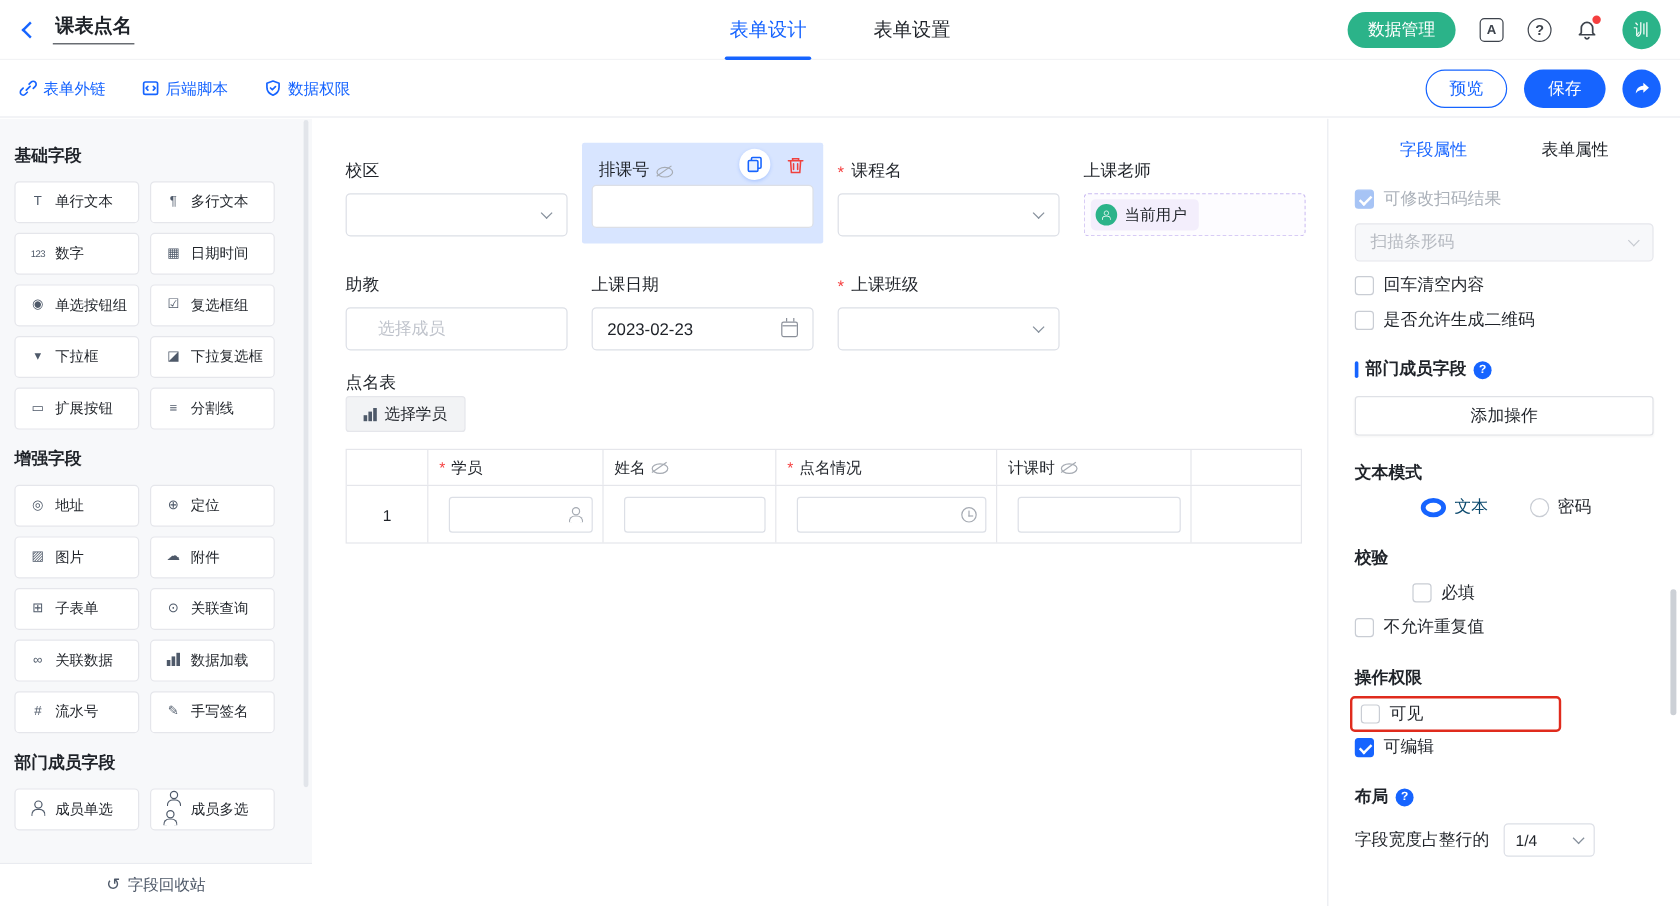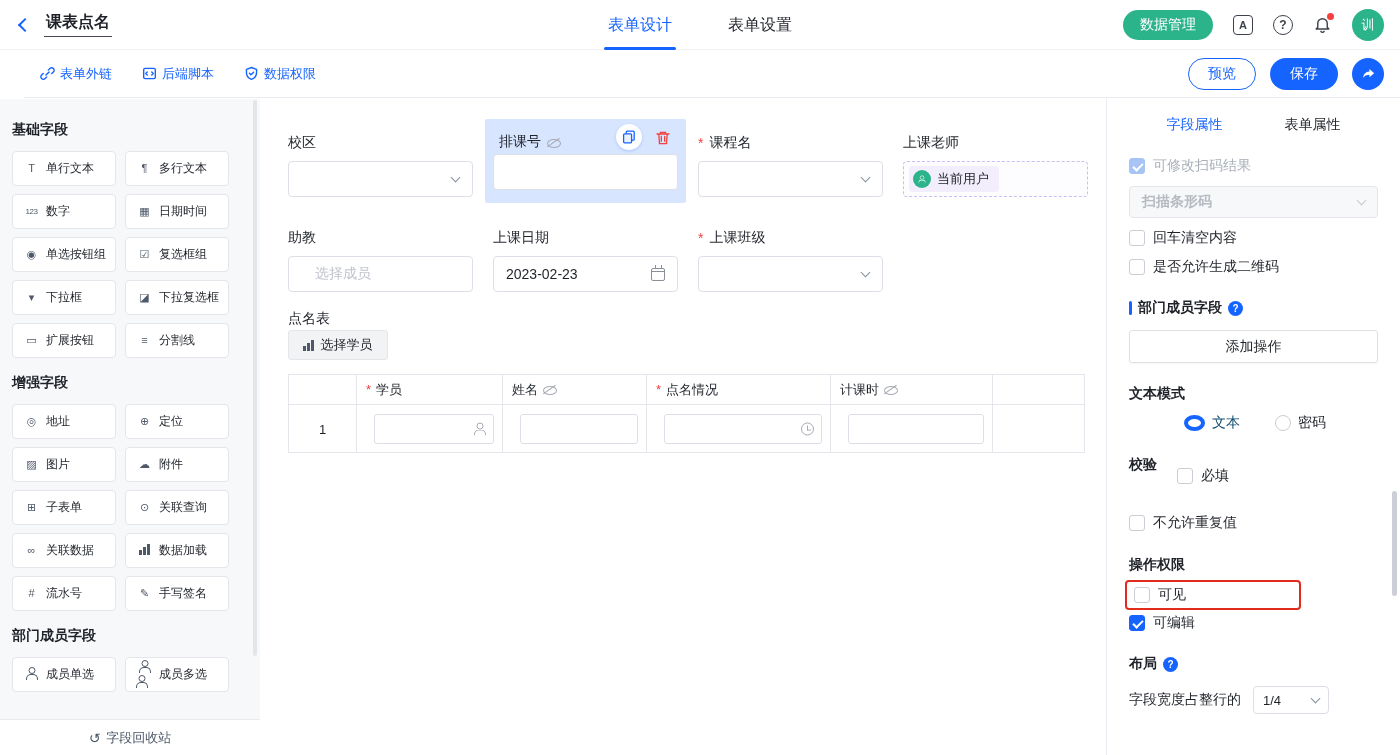--- a/index.html
+++ b/index.html
@@ -29,21 +29,21 @@
   .ico-help { width:20px; height:20px; border:1.6px solid #3d434c; border-radius:50%; color:#3d434c;
               display:inline-flex; align-items:center; justify-content:center; font-size:12px; font-weight:bold; cursor:pointer; }
   .ico-help::before { content:"?"; }
   .bell-wrap { position:relative; display:inline-flex; cursor:pointer; }
   .bell-dot { position:absolute; top:-2px; right:-2px; width:7px; height:7px; border-radius:50%; background:#f53f3f; }
   .avatar { width:32px; height:32px; border-radius:50%; background:#2bb389; color:#fff; font-size:13px;
             display:inline-flex; align-items:center; justify-content:center; cursor:pointer; }
 
   
   .toolbar { position:absolute; top:50px; left:0; right:0; height:48px; background:#fff;
-             border-bottom:1px solid #e9ebf0; display:flex; align-items:center; padding:0 16px; z-index:4;margin-left:24px; }
+             border-bottom:1px solid #e9ebf0; display:flex; align-items:center; padding:0 16px; z-index:4; }
   .tlink { color:#1664ff; font-size:13px; display:inline-flex; align-items:center; gap:5px; margin-right:30px; cursor:pointer; }
   .t-right { margin-left:auto; display:flex; align-items:center; gap:14px; }
   .btn-preview { width:68px; height:32px; border:1px solid #1664ff; color:#1664ff; background:#fff; border-radius:16px;
                  font-size:14px; cursor:pointer; font-family:inherit; }
   .btn-save { width:68px; height:32px; border:none; color:#fff; background:#1664ff; border-radius:16px;
               font-size:14px; cursor:pointer; font-family:inherit; }
   .btn-share { width:32px; height:32px; border-radius:50%; background:#1664ff; border:none; cursor:pointer;
                display:inline-flex; align-items:center; justify-content:center; }
 
   
@@ -126,21 +126,21 @@
   .prow { position:absolute; left:22px; right:22px; display:flex; align-items:center; gap:8px; font-size:14px; }
   .cb { width:16px; height:16px; border:1px solid #c9cdd4; border-radius:3px; background:#fff; flex:none; position:relative; cursor:pointer; }
   .cb.on { background:#1664ff; border-color:#1664ff; }
   .cb.on::after { content:""; position:absolute; left:5px; top:1.5px; width:4px; height:8px;
                   border-right:2px solid #fff; border-bottom:2px solid #fff; transform:rotate(45deg); }
   .cb.dis { background:#a7c4f5; border-color:#a7c4f5; }
   .cb.dis::after { content:""; position:absolute; left:5px; top:1.5px; width:4px; height:8px;
                    border-right:2px solid #fff; border-bottom:2px solid #fff; transform:rotate(45deg); }
   .txt-dis { color:#aab0b8; }
   .sel-dis { position:absolute; left:22px; right:22px; top:87px; height:32px; background:#f7f8fa; border:1px solid #e5e6eb;
-             border-radius:4px; display:flex; align-items:center; justify-content:space-between; padding:0 12px; color:#b6bac1; font-size:14px;font-weight:bold; }
+             border-radius:4px; display:flex; align-items:center; justify-content:space-between; padding:0 12px; color:#b6bac1; font-size:14px; }
   .ptitle { position:absolute; left:22px; right:22px; display:flex; align-items:center; gap:6px; font-size:14px; font-weight:bold; }
   .bluebar { width:3px; height:14px; background:#1664ff; border-radius:1.5px; flex:none; }
   .qi { width:15px; height:15px; border-radius:50%; background:#1664ff; color:#fff; font-size:10px; font-weight:bold;
         display:inline-flex; align-items:center; justify-content:center; cursor:pointer; }
   .qi::before { content:"?"; }
   .btn-add { position:absolute; left:22px; right:22px; top:231px; height:33px; background:#fff; border:1px solid #dfe1e6;
              border-radius:3px; font-size:14px; color:#1f2329; cursor:pointer; font-family:inherit; box-shadow:0 1px 2px rgba(0,0,0,.04); }
   .radio { width:16px; height:16px; border-radius:50%; border:1px solid #c9cdd4; background:#fff; flex:none; cursor:pointer; }
   .radio.sel { border:4.5px solid #1664ff; }
   .lbl-blue { color:#0c4a6e; }
@@ -495,21 +495,21 @@
   <div class="prow" style="top:315px; padding-left:55px; gap:7px;">
     <span class="radio sel"></span>
     <span class="lbl-blue">文本</span>
     <span class="radio" style="margin-left:28px;"></span>
     <span>密码</span>
   </div>
 
   <div class="ptitle" style="top:357px;">
     <span>校验</span>
   </div>
-  <div class="prow" style="top:368px;padding-left:48px;">
+  <div class="prow" style="top:386px;padding-left:48px;">
     <span class="cb"></span>
     <span>必填</span>
   </div>
   <div class="prow" style="top:415px;">
     <span class="cb"></span>
     <span>不允许重复值</span>
   </div>
 
   <div class="ptitle" style="top:457px;">
     <span>操作权限</span>

